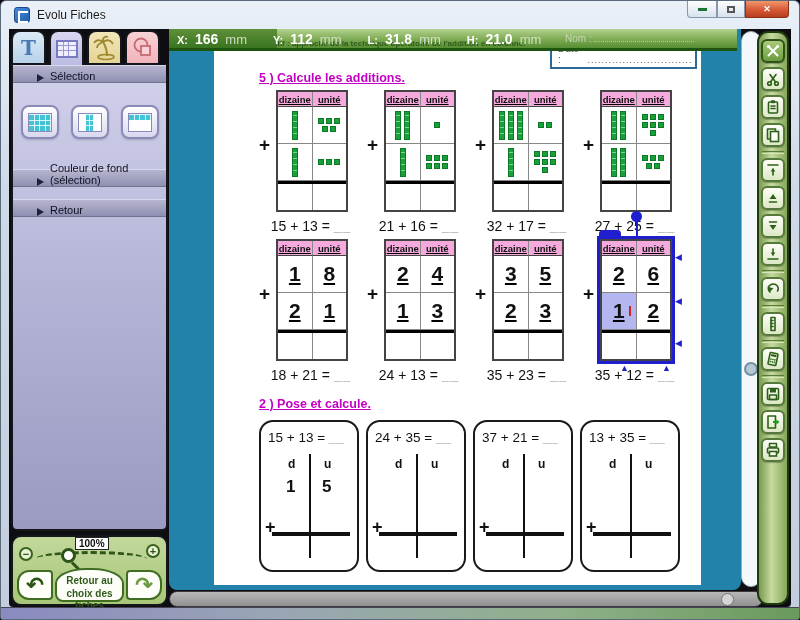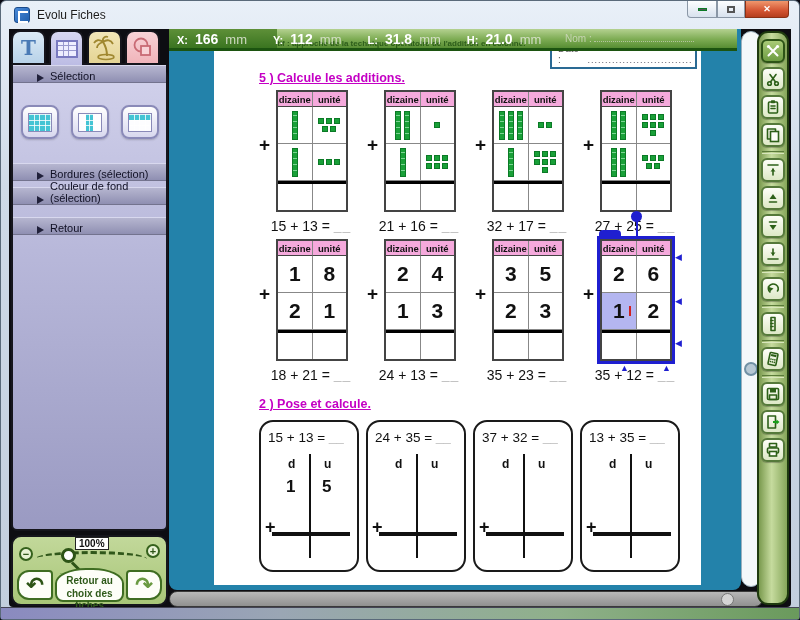--- a/index.html
+++ b/index.html
@@ -98,21 +98,21 @@
   
   .sec-title { position:absolute; left:45px; font-size:12.5px; font-weight:bold; color:#c400c4; text-decoration:underline; }
   #sec1 { top:42px; }
   #sec2 { top:368px; }
 
   .trow-wrap { position:absolute; left:62px; display:flex; gap:36px; }
   #row1 { top:61px; }
   #row2 { top:210px; }
   .bt { position:relative; width:72px; }
   .plus-sign { position:absolute; left:-17px; top:44px; font-size:19px; font-weight:bold; color:#111; }
-  .tbl { width:72px; border:2px solid #444; background:#fff; }
+  .tbl { width:72px; border:2px solid #444; background:#fff;text-decoration:underline; }
   .trow { display:flex; }
   .trow .cell { width:34px; flex:1; border-left:1px solid #888; display:flex; align-items:center; justify-content:center; }
   .trow .cell:first-child { border-left:none; }
   .hdr .cell { height:15px; background:#f5a9dc; font-size:9.5px; font-weight:bold; color:#111; border-bottom:1px solid #444; }
   .brow .cell { height:37px; border-bottom:1px solid #888; padding:2px; }
   .brow:last-of-type .cell { border-bottom:none; }
   .res .cell { height:26px; }
   .res { border-top:3px solid #000; }
   .bars { display:flex; gap:3px; align-items:center; justify-content:center; }
   .bar { width:6px; height:29px; background:repeating-linear-gradient(0deg,#19a038 0 5px,#7cd494 5px 6px); border:1px solid #0b7a26; }
@@ -208,24 +208,20 @@
             <div class="gi col">
               <div class="fill"></div>
             </div>
           </div>
         <div class="sel-btn">
             <div class="gi row">
               <div class="fill"></div>
             </div>
           </div>
       </div>
-      <div class="sec-hdr">
-        <span class="tri"></span>
-        <span>Bordures (sélection)</span>
-      </div>
       <div class="sec-gap"></div>
       <div class="sec-hdr">
         <span class="tri"></span>
         <span>Couleur de fond (sélection)</span>
       </div>
       <div class="sec-gap"></div>
       <div class="sec-gap"></div>
       <div class="sec-hdr">
         <span class="tri"></span>
         <span>Retour</span>
@@ -588,21 +584,21 @@
             </div>
             <div class="pbox">
               <div class="peq"><span>24 + 35 = </span><span class="blank">__</span></div>
               <span class="dlab" style="left: 27px;">d</span>
               <span class="dlab" style="left: 63px;">u</span>
               <span class="pplus">+</span>
               <div class="vline"></div>
               <div class="hline"></div>
             </div>
             <div class="pbox">
-              <div class="peq"><span>37 + 32 = </span><span class="blank">__</span></div>
+              <div class="peq"><span>37 + 21 = </span><span class="blank">__</span></div>
               <span class="dlab" style="left: 27px;">d</span>
               <span class="dlab" style="left: 63px;">u</span>
               <span class="pplus">+</span>
               <div class="vline"></div>
               <div class="hline"></div>
             </div>
             <div class="pbox">
               <div class="peq"><span>13 + 35 = </span><span class="blank">__</span></div>
               <span class="dlab" style="left: 27px;">d</span>
               <span class="dlab" style="left: 63px;">u</span>

